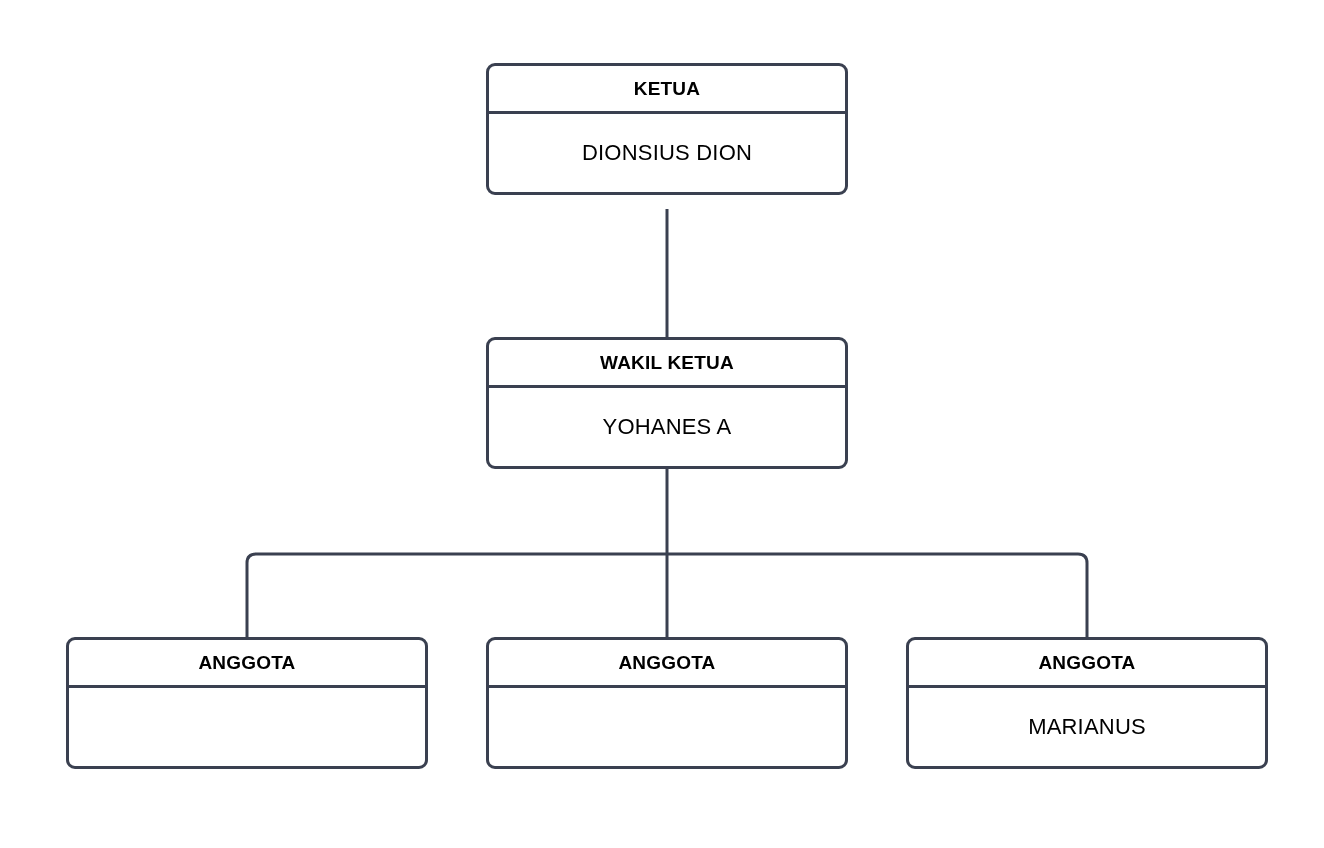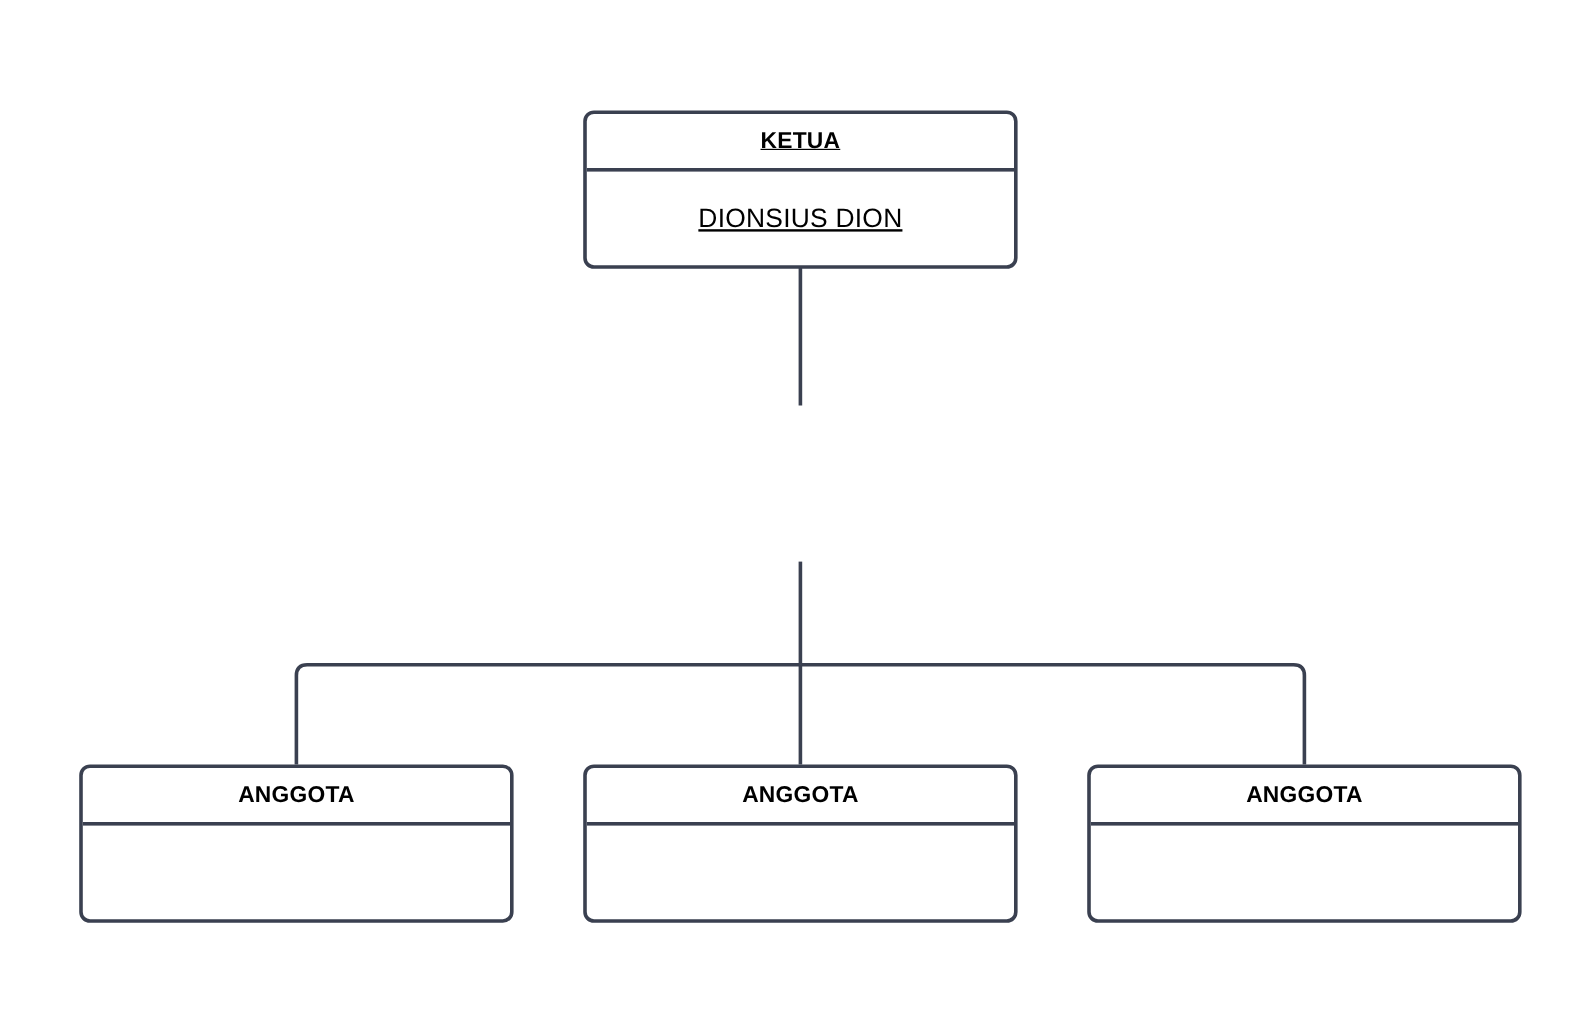--- a/index.html
+++ b/index.html
@@ -70,21 +70,21 @@
     font-size: 22px;
     font-weight: normal;
     letter-spacing: 0.2px;
     color: #000000;
     text-align: center;
     line-height: 1;
     white-space: nowrap;
   }
 
   
-  #node-ketua        { left: 486px; top: 92px; text-decoration: underline; }
+  #node-ketua        { left: 486px; top: 63px; }
   #node-wakil-ketua  { left: 486px; top: 337px; }
   #node-anggota-1    { left: 66px;  top: 637px; }
   #node-anggota-2    { left: 486px; top: 637px; }
   #node-anggota-3    { left: 906px; top: 637px; }
 </style>
 </head>
 <body>
 
 <div id="chart-canvas">
 
@@ -99,26 +99,31 @@
       <path d="M 667 554 L 667 637"></path>
       <path d="M 667 554 L 1078 554 Q 1087 554 1087 563 L 1087 637"></path>
     </g>
   </svg>
 
   <div class="node" id="node-ketua">
     <div class="node-role">KETUA</div>
     <div class="node-name">DIONSIUS DION</div>
   </div>
 
+  <div class="node" id="node-wakil-ketua">
+    <div class="node-role">WAKIL KETUA</div>
+    <div class="node-name">YOHANES A</div>
+  </div>
 
   <div class="node" id="node-anggota-1">
     <div class="node-role">ANGGOTA</div>
   </div>
 
   <div class="node" id="node-anggota-2">
     <div class="node-role">ANGGOTA</div>
   </div>
 
   <div class="node" id="node-anggota-3">
     <div class="node-role">ANGGOTA</div>
+    <div class="node-name">MARIANUS</div>
   </div>
 
 </div>
 
 </body></html>

